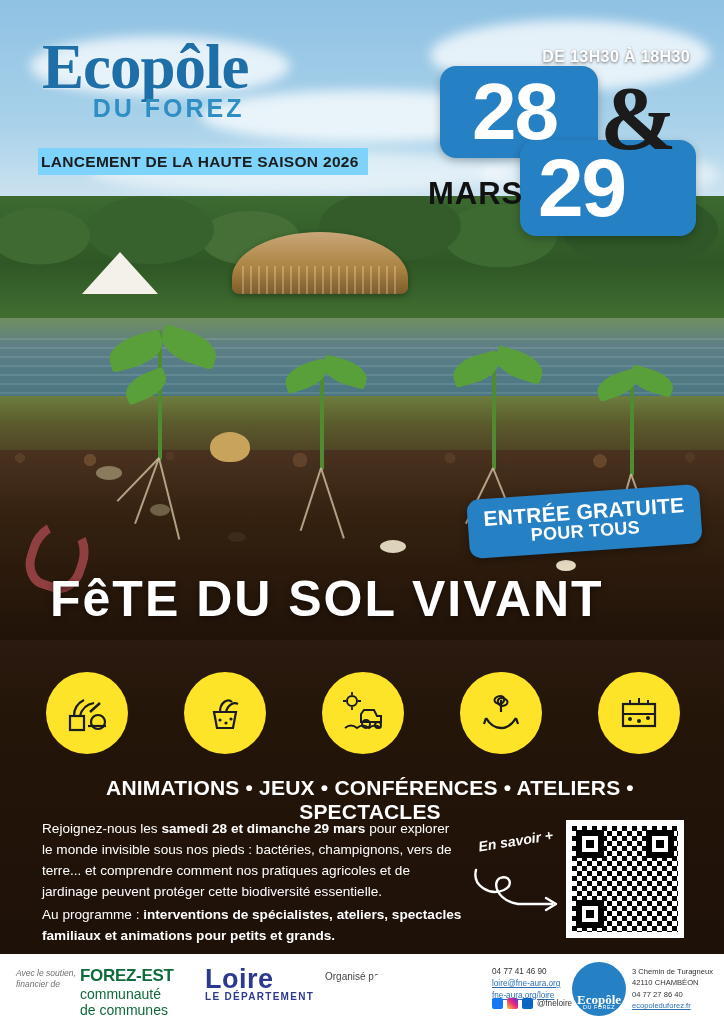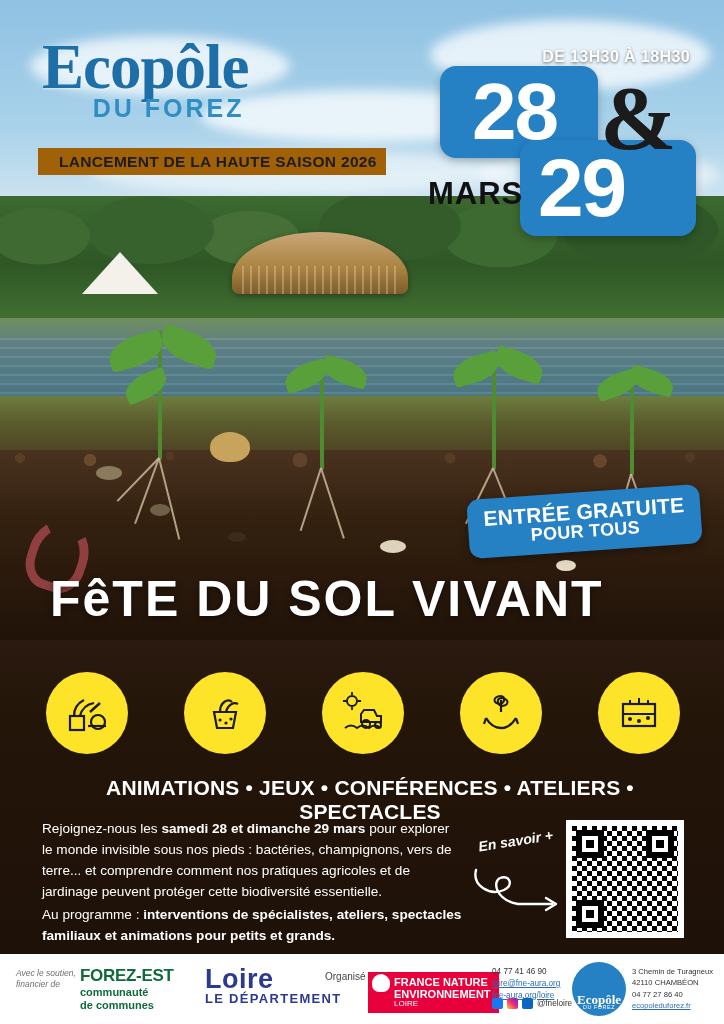--- a/index.html
+++ b/index.html
@@ -117,23 +117,23 @@
     font-size: 63px; font-weight: 700; color: #1e6fa8; line-height: .95;
     letter-spacing: -1px;
     text-shadow: 0 1px 2px rgba(255,255,255,.5);
   }
   .logo-sub {
     font-size: 25px; font-weight: 700; color: #2f8fc4; letter-spacing: 3px;
     text-align: right; margin-top: -4px; padding-right: 4px;
   }
   .banner-yellow {
     position: absolute; left: 38px; top: 148px;
-    background: #a16207; color: #1c1c1c;
+    background: #7dd3fc; color: #1c1c1c;
     font-size: 15.5px; font-weight: 700; letter-spacing: .3px;
-    padding: 5px 9px 4px 21px;
+    padding: 5px 9px 4px 3px;
   }
 
   
   .hours {
     position: absolute; right: 34px; top: 48px;
     color: #ffffff; font-size: 16px; font-weight: 700; letter-spacing: .4px;
     text-shadow: 0 1px 3px rgba(0,0,0,.55);
   }
   .date-block { position: absolute; right: 28px; top: 66px; width: 268px; height: 176px; }
   .date-pill {
@@ -233,24 +233,24 @@
   .footer {
     position: absolute; left: 0; bottom: 0; width: 724px; height: 70px;
     background: #ffffff;
   }
   .f-support {
     position: absolute; left: 16px; top: 14px; width: 60px;
     color: #6f6f6f; font-size: 8.5px; font-style: italic; line-height: 1.3;
   }
   .f-forez { position:absolute; left: 80px; top: 12px; }
   .f-forez .fl1 { color:#0f6b3a; font-size: 17px; font-weight: 700; letter-spacing: -.3px;}
-  .f-forez .fl2 { color:#0f6b3a; font-size: 11px; font-weight: 700; line-height: 1.15;}
+  .f-forez .fl2 { color:#0f6b3a; font-size: 14px; font-weight: 400; line-height: 1.15;}
   .f-loire { position:absolute; left:205px; top:10px; }
   .f-loire .ll1 { color:#2b3a8f; font-size: 27px; font-weight: 700; letter-spacing: .5px;}
-  .f-loire .ll2 { color:#2b3a8f; font-size: 13px; font-weight: 700; letter-spacing: 1.3px; margin-top:-4px;}
+  .f-loire .ll2 { color:#2b3a8f; font-size: 10px; font-weight: 700; letter-spacing: 1.3px; margin-top:-4px;}
   .f-org { position:absolute; left:325px; top:16px; color:#444; font-size:10px; line-height:1.3;}
   .f-fne {
     position:absolute; left:368px; top:18px; background:#e8003c; color:#fff;
     padding:5px 8px 5px 26px; font-size:11px; font-weight:700; line-height:1.05;
   }
   .f-fne .fne2 { font-size: 8px; font-weight: 400;}
   .f-hedge { position:absolute; left:372px; top:20px; width:18px; height:18px; background:#fff; border-radius:50% 50% 40% 40%; }
   .f-contact { position:absolute; left:492px; top:12px; font-size:8.2px; color:#333; line-height:1.45;}
   .f-social { position:absolute; left:492px; top:44px; display:flex; align-items:center; gap:4px; font-size:8.2px; color:#333;}
   .sq { width:11px; height:11px; border-radius:2px; display:inline-block; }
@@ -434,25 +434,20 @@
       <div class="fl2">de communes</div>
     </div>
 
     <div class="f-loire">
       <div class="ll1">Loire</div>
       <div class="ll2">LE DÉPARTEMENT</div>
     </div>
 
     <div class="f-org">Organisé par</div>
 
-    <div class="f-fne">
-      <div>FRANCE NATURE</div>
-      <div>ENVIRONNEMENT</div>
-      <div class="fne2">LOIRE</div>
-    </div>
     <div class="f-hedge"></div>
 
     <div class="f-contact">
       <div>04 77 41 46 90</div>
       <div style="color:#2c6fb5;text-decoration:underline;text-align:right;">loire@fne-aura.org</div>
       <div style="color:#2c6fb5;text-decoration:underline;">fne-aura.org/loire</div>
     </div>
     <div class="f-social">
       <span class="sq sq-fb"></span>
       <span class="sq sq-ig"></span>

